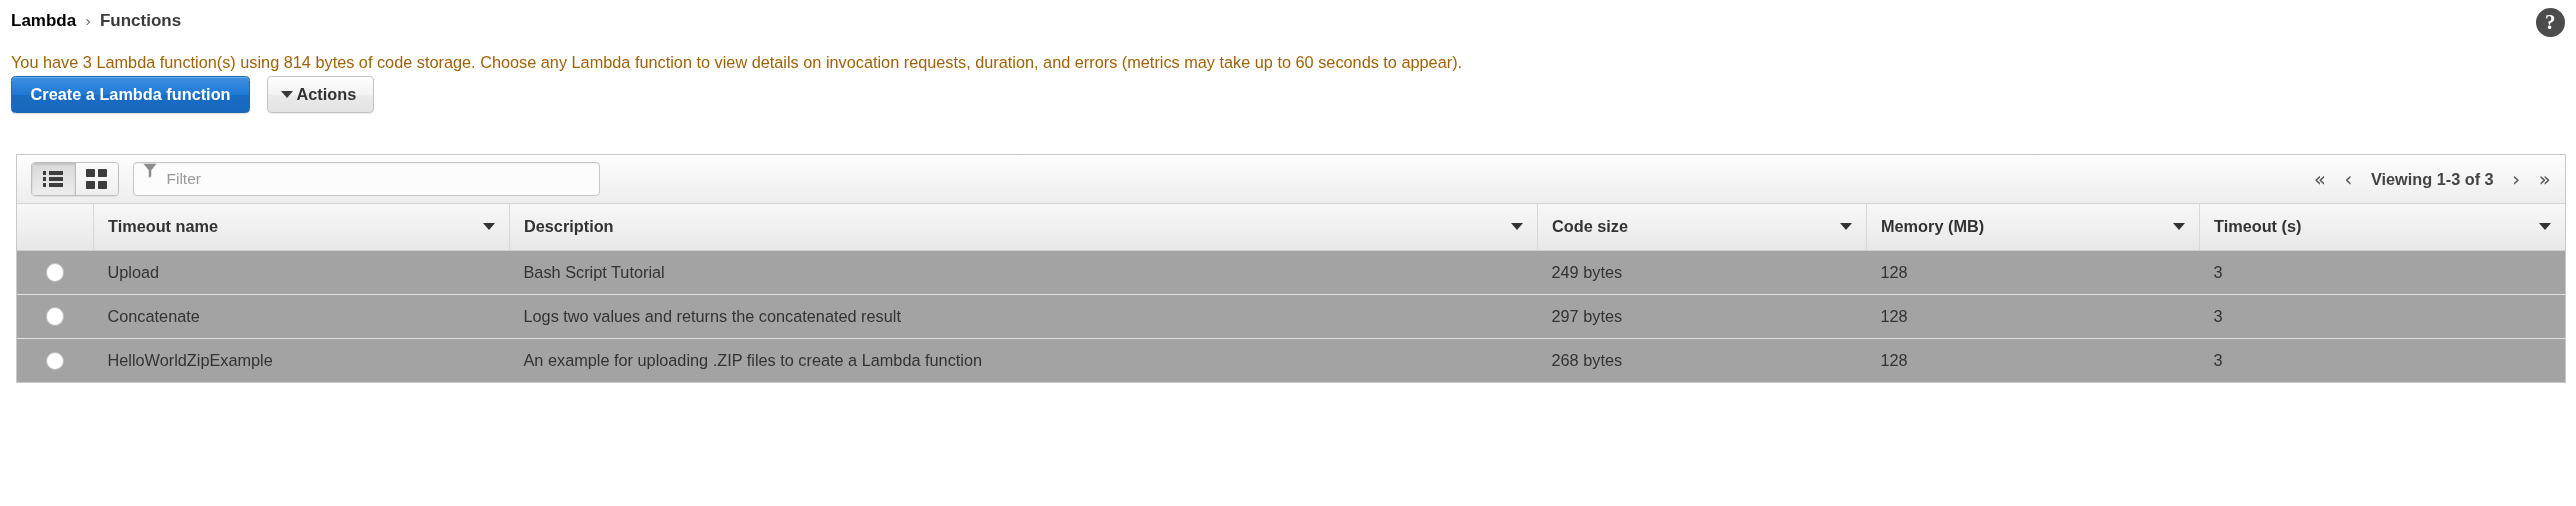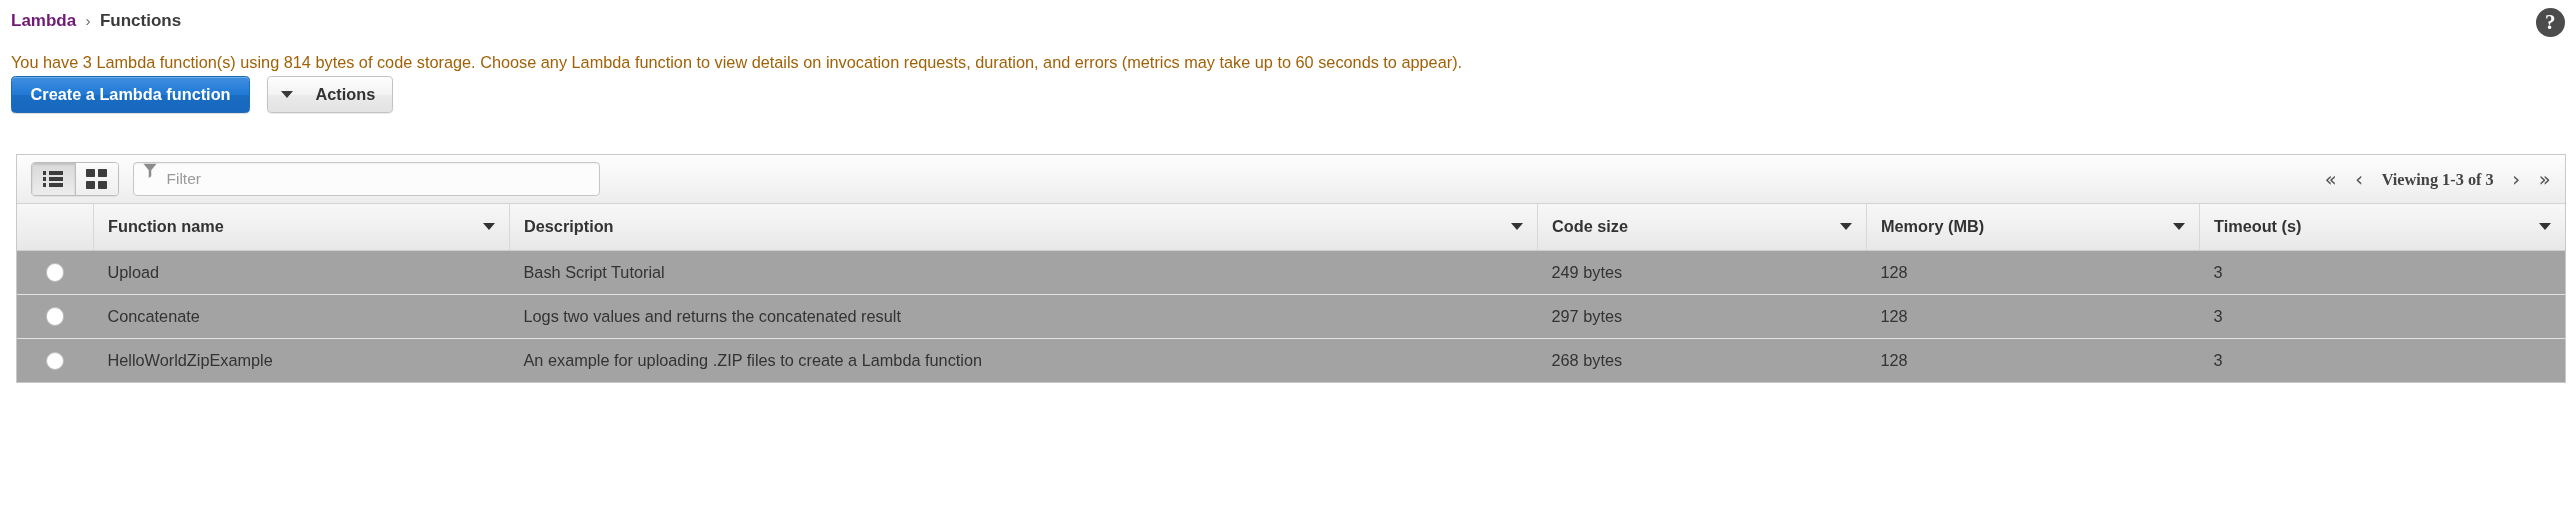--- a/index.html
+++ b/index.html
@@ -24,21 +24,21 @@
     left: 11px;
     top: 11px;
     height: 20px;
     display: flex;
     align-items: center;
     font-size: 17px;
     font-weight: bold;
     white-space: nowrap;
   }
   .breadcrumb .crumb-link {
-    color: #701a75;
+    color: #000000;
     text-decoration: none;
     cursor: pointer;
   }
   .breadcrumb .crumb-sep {
     color: #6a6a6a;
     font-weight: normal;
     margin: 0 9.3px;
     font-size: 15.5px;
   }
   .breadcrumb .crumb-current {
@@ -107,21 +107,21 @@
     border-radius: 4.6px;
     background: linear-gradient(to bottom, #fefefe 0%, #f2f2f2 52%, #eaeaea 53%, #e3e3e3 100%);
     color: #333333;
     font-size: 16.3px;
     font-weight: bold;
     font-family: "Liberation Sans", sans-serif;
     cursor: pointer;
     box-shadow: 0 0.8px 0.8px rgba(0,0,0,.08);
     display: flex;
     align-items: center;
-    gap: 23px;
+    gap: 4px;
     white-space: nowrap;
     justify-content: space-between;
   }
   .caret-down {
     width: 0; height: 0;
     border-left: 6.2px solid transparent;
     border-right: 6.2px solid transparent;
     border-top: 7px solid #3a3a3a;
     display: inline-block;
   }
@@ -224,21 +224,21 @@
   }
   .pg-btn {
     cursor: pointer;
     color: #555555;
     font-size: 19.4px;
     font-weight: normal;
     line-height: 1;
     user-select: none;
     font-family: "DejaVu Sans", sans-serif;
   }
-  .pg-label { user-select: none; font-family: Liberation Serif, serif; }
+  .pg-label { user-select: none; }
 
   
   table.fn-table {
     width: 100%;
     border-collapse: collapse;
     table-layout: fixed;
   }
   table.fn-table thead th {
     height: 46px;
     background: linear-gradient(to bottom, #f7f7f7 0%, #efefef 55%, #e7e7e7 100%);
@@ -374,21 +374,21 @@
       <col style="width:1028px">
       <col style="width:329px">
       <col style="width:333px">
       <col>
     </colgroup>
     <thead>
       <tr>
         <th class="col-select"></th>
         <th>
           <span class="th-inner">
-            <span>Function name</span>
+            <span>Timeout name</span>
             <span class="sort-caret"></span>
           </span>
         </th>
         <th>
           <span class="th-inner">
             <span>Description</span>
             <span class="sort-caret"></span>
           </span>
         </th>
         <th>

